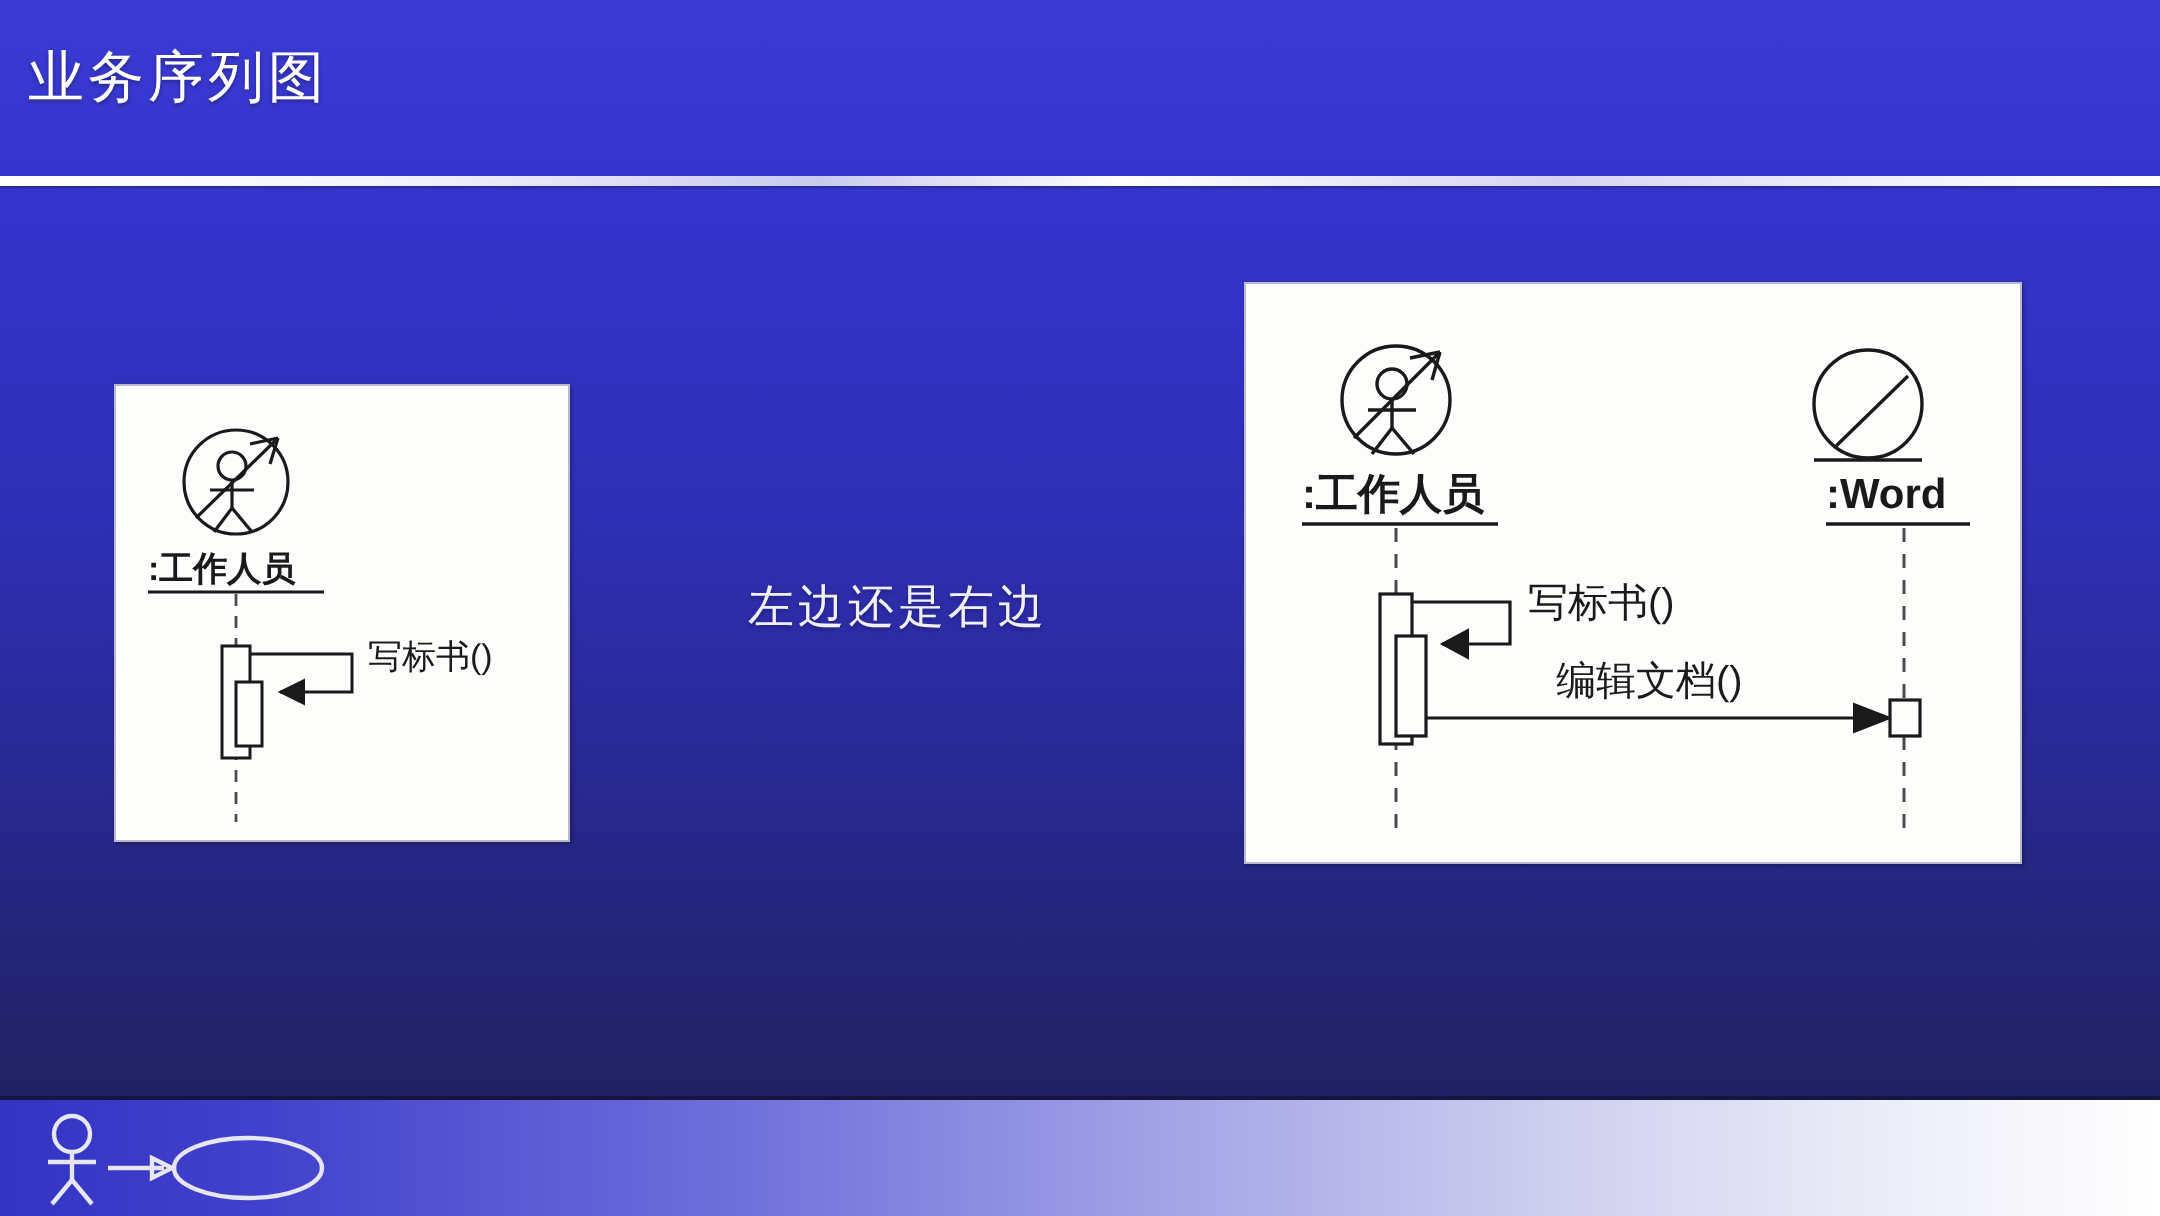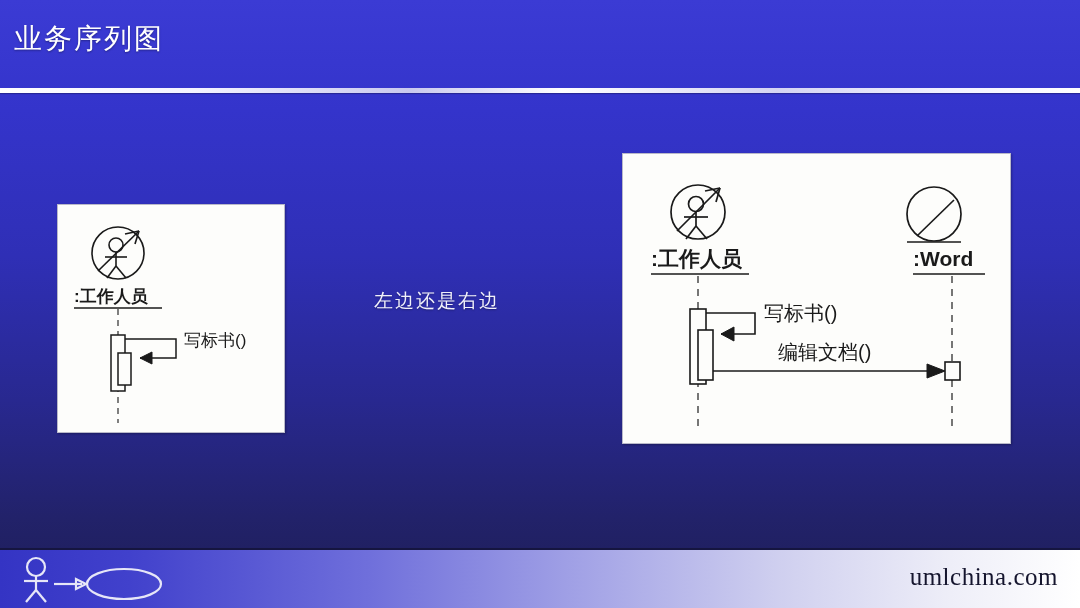--- a/index.html
+++ b/index.html
@@ -39,33 +39,32 @@
         #d4d4f2 72%, #f2f2ff 88%, #ffffff 100%);
     box-shadow: 0 1px 1px rgba(0,0,0,0.25);
   }
 
   
   .diagram-box {
     position: absolute;
     background: #fdfdfb;
     border: 1px solid #b9b9c9;
     box-shadow: 1px 1px 2px rgba(0,0,0,0.28);
-    margin-top: 12px;
   }
   #diagram-left  { left: 57px;  top: 192px; width: 226px; height: 227px; }
   #diagram-right { left: 622px; top: 141px; width: 387px; height: 289px; }
 
   .diagram-svg { display: block; width: 100%; height: 100%; }
 
   
   .caption-middle {
     position: absolute;
     left: 374px;
     top: 288px;
-    font-size: 19px;
+    font-size: 23px;
     color: #f0f0fa;
     letter-spacing: 2px;
     white-space: nowrap;
     text-shadow: 0 1px 2px rgba(0,0,0,0.3);
   }
   .caption-bottom {
     position: absolute;
     left: 0;
     top: 495px;
     width: 1080px;
@@ -193,16 +192,15 @@
     <svg class="footer-icon" width="160" height="50" viewBox="0 0 160 50" fill="none" stroke="#e6e6f7" stroke-width="2.2">
       <circle cx="22" cy="13" r="9"></circle>
       <line x1="22" y1="22" x2="22" y2="36"></line>
       <line x1="10" y1="27" x2="34" y2="27"></line>
       <line x1="22" y1="36" x2="12" y2="48"></line>
       <line x1="22" y1="36" x2="32" y2="48"></line>
       <line x1="40" y1="30" x2="68" y2="30"></line>
       <polygon points="72,30 62,25 62,35" fill="none"></polygon>
       <ellipse cx="110" cy="30" rx="37" ry="15"></ellipse>
     </svg>
-    <div class="footer-url">umlchina.com</div>
   </div>
 
 </div>
 
 </body></html>

